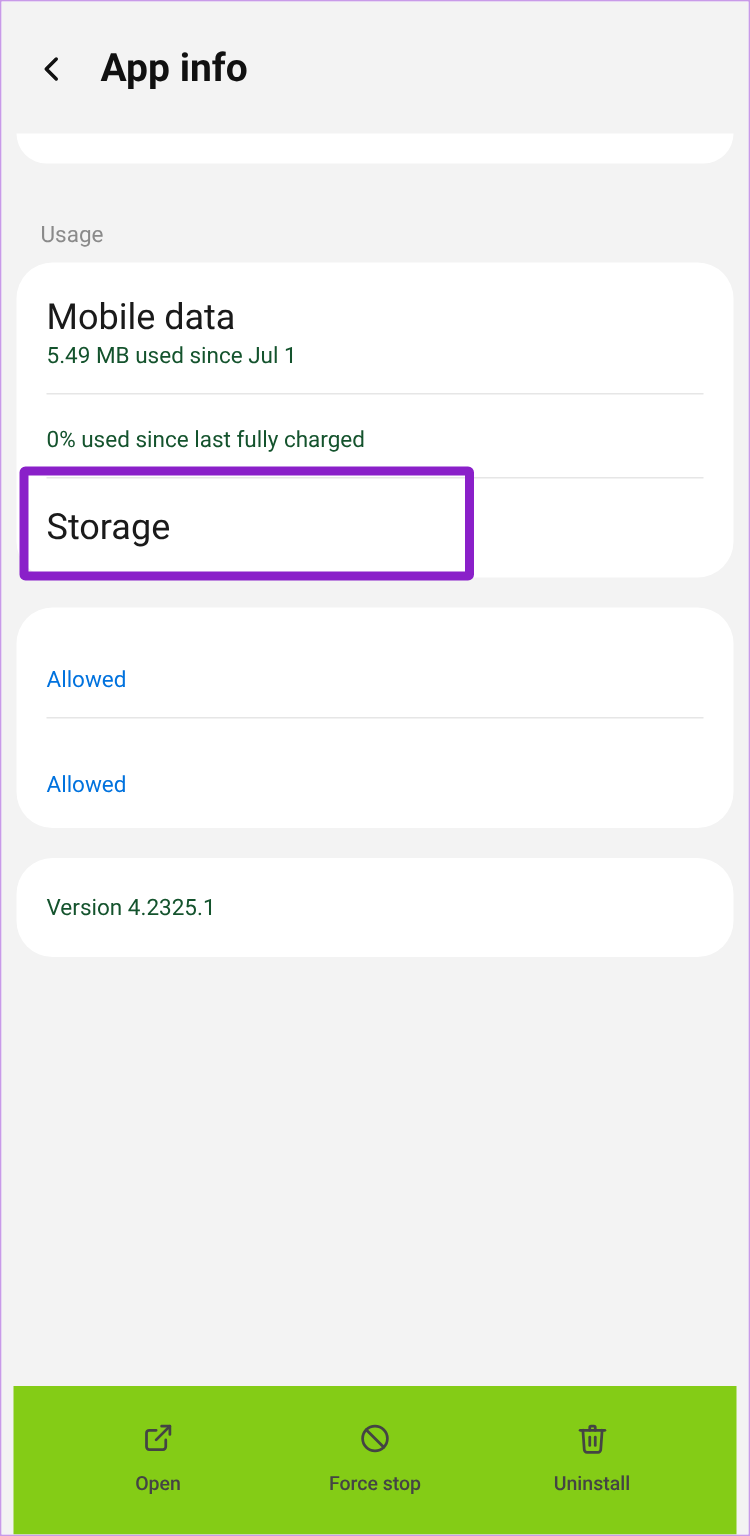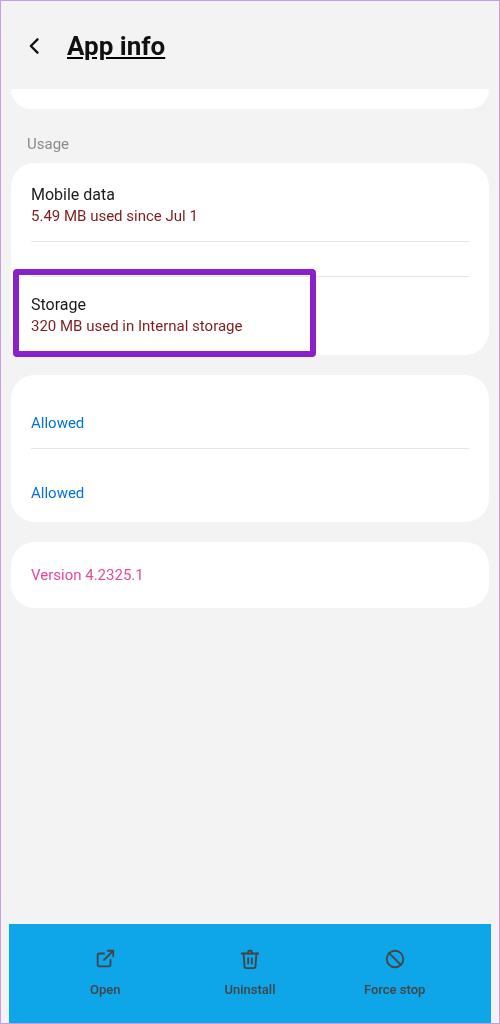--- a/index.html
+++ b/index.html
@@ -15,87 +15,86 @@
       width: 100%;
       height: 100%;
       display: flex;
       flex-direction: column;
       padding: 12px 8px 0 8px;
     }
     .header {
       display: flex;
       align-items: center;
       padding: 18px 12px 28px 12px;
-      text-decoration: underline;
     }
     .back-icon {
       width: 28px;
       height: 28px;
       display: flex;
       align-items: center;
       justify-content: center;
       margin-right: 18px;
     }
     .header-title {
       font-size: 26px;
       font-weight: 700;
       color: #111;
     }
     .group-label {
       font-size: 15px;
       color: #8a8a8a;
       padding: 0 18px 10px 18px;
-      margin-top: 26px;
+      margin-top: 38px;
     }
     .card {
       background: #fff;
       border-radius: 24px;
       margin: 0 2px 20px 2px;
       padding: 4px 0;
     }
     .item {
       padding: 18px 20px 16px 20px;
       position: relative;
     }
     .divider {
       border-bottom: 1px solid #e6e6e6;
       margin: 0 20px;
     }
     .item-title {
-      font-size: 16px;
+      font-size: 24px;
       font-weight: 400;
       color: #1a1a1a;
     }
     .item-sub {
       font-size: 15px;
-      color: #7f1d1d;
+      color: #14532d;
       margin-top: 3px;
     }
     .item-sub-link {
       font-size: 15px;
       color: #0072de;
       margin-top: 17px;
     }
     .version-card {
       background: #fff;
       border-radius: 24px;
       margin: 0 2px 16px 2px;
       padding: 24px 20px 24px 20px;
     }
     .version-text {
       font-size: 15px;
-      color: #ec4899;
+      color: #14532d;
     }
     .bottom-bar {
       margin-top: auto;
       display: flex;
       justify-content: space-around;
       align-items: center;
       padding: 22px 24px 26px 24px;
-      background: #0ea5e9;
+      background: #84cc16;
     }
     .bottom-btn {
       display: flex;
       flex-direction: column;
       align-items: center;
       gap: 10px;
       min-width: 100px;
     }
     .bottom-btn-label {
       font-size: 13px;
@@ -144,25 +143,25 @@
 
   <div class="group-label">Usage</div>
 
   <div class="card">
     <div class="item">
       <div class="item-title">Mobile data</div>
       <div class="item-sub">5.49 MB used since Jul 1</div>
     </div>
     <div class="divider"></div>
     <div class="item">
+      <div class="item-sub">0% used since last fully charged</div>
     </div>
     <div class="divider"></div>
     <div class="item" style="position:relative;">
       <div class="item-title">Storage</div>
-      <div class="item-sub">320 MB used in Internal storage</div>
       <div class="highlight"></div>
     </div>
   </div>
 
   <div class="card">
     <div class="item">
       <div class="item-sub-link">Allowed</div>
     </div>
     <div class="divider"></div>
     <div class="item">
@@ -178,37 +177,37 @@
   <div class="bottom-bar">
     <div class="bottom-btn">
       <span class="bottom-icon">
         <svg width="22" height="22" viewBox="0 0 24 24" fill="none" stroke="#444" stroke-width="2" stroke-linecap="round" stroke-linejoin="round">
           <path d="M18 13v5a2 2 0 0 1-2 2H6a2 2 0 0 1-2-2V8a2 2 0 0 1 2-2h5"></path>
           <polyline points="15 3 21 3 21 9"></polyline>
           <line x1="11" y1="13" x2="21" y2="3"></line>
         </svg>
       </span>
       <span class="bottom-btn-label">Open</span>
+    </div>
+    <div class="bottom-btn">
+      <span class="bottom-icon">
+        <svg width="22" height="22" viewBox="0 0 24 24" fill="none" stroke="#444" stroke-width="2" stroke-linecap="round" stroke-linejoin="round">
+          <circle cx="12" cy="12" r="9"></circle>
+          <line x1="5.6" y1="5.6" x2="18.4" y2="18.4"></line>
+        </svg>
+      </span>
+      <span class="bottom-btn-label">Force stop</span>
     </div>
     <div class="bottom-btn">
       <span class="bottom-icon">
         <svg width="22" height="22" viewBox="0 0 24 24" fill="none" stroke="#444" stroke-width="2" stroke-linecap="round" stroke-linejoin="round">
           <polyline points="3 6 5 6 21 6"></polyline>
           <path d="M19 6l-1 14a2 2 0 0 1-2 2H8a2 2 0 0 1-2-2L5 6"></path>
           <path d="M10 6V4a1 1 0 0 1 1-1h2a1 1 0 0 1 1 1v2"></path>
           <line x1="10" y1="11" x2="10" y2="17"></line>
           <line x1="14" y1="11" x2="14" y2="17"></line>
         </svg>
       </span>
       <span class="bottom-btn-label">Uninstall</span>
     </div>
-    <div class="bottom-btn">
-      <span class="bottom-icon">
-        <svg width="22" height="22" viewBox="0 0 24 24" fill="none" stroke="#444" stroke-width="2" stroke-linecap="round" stroke-linejoin="round">
-          <circle cx="12" cy="12" r="9"></circle>
-          <line x1="5.6" y1="5.6" x2="18.4" y2="18.4"></line>
-        </svg>
-      </span>
-      <span class="bottom-btn-label">Force stop</span>
-    </div>
   </div>
 
 </div>
 
 </body></html>

